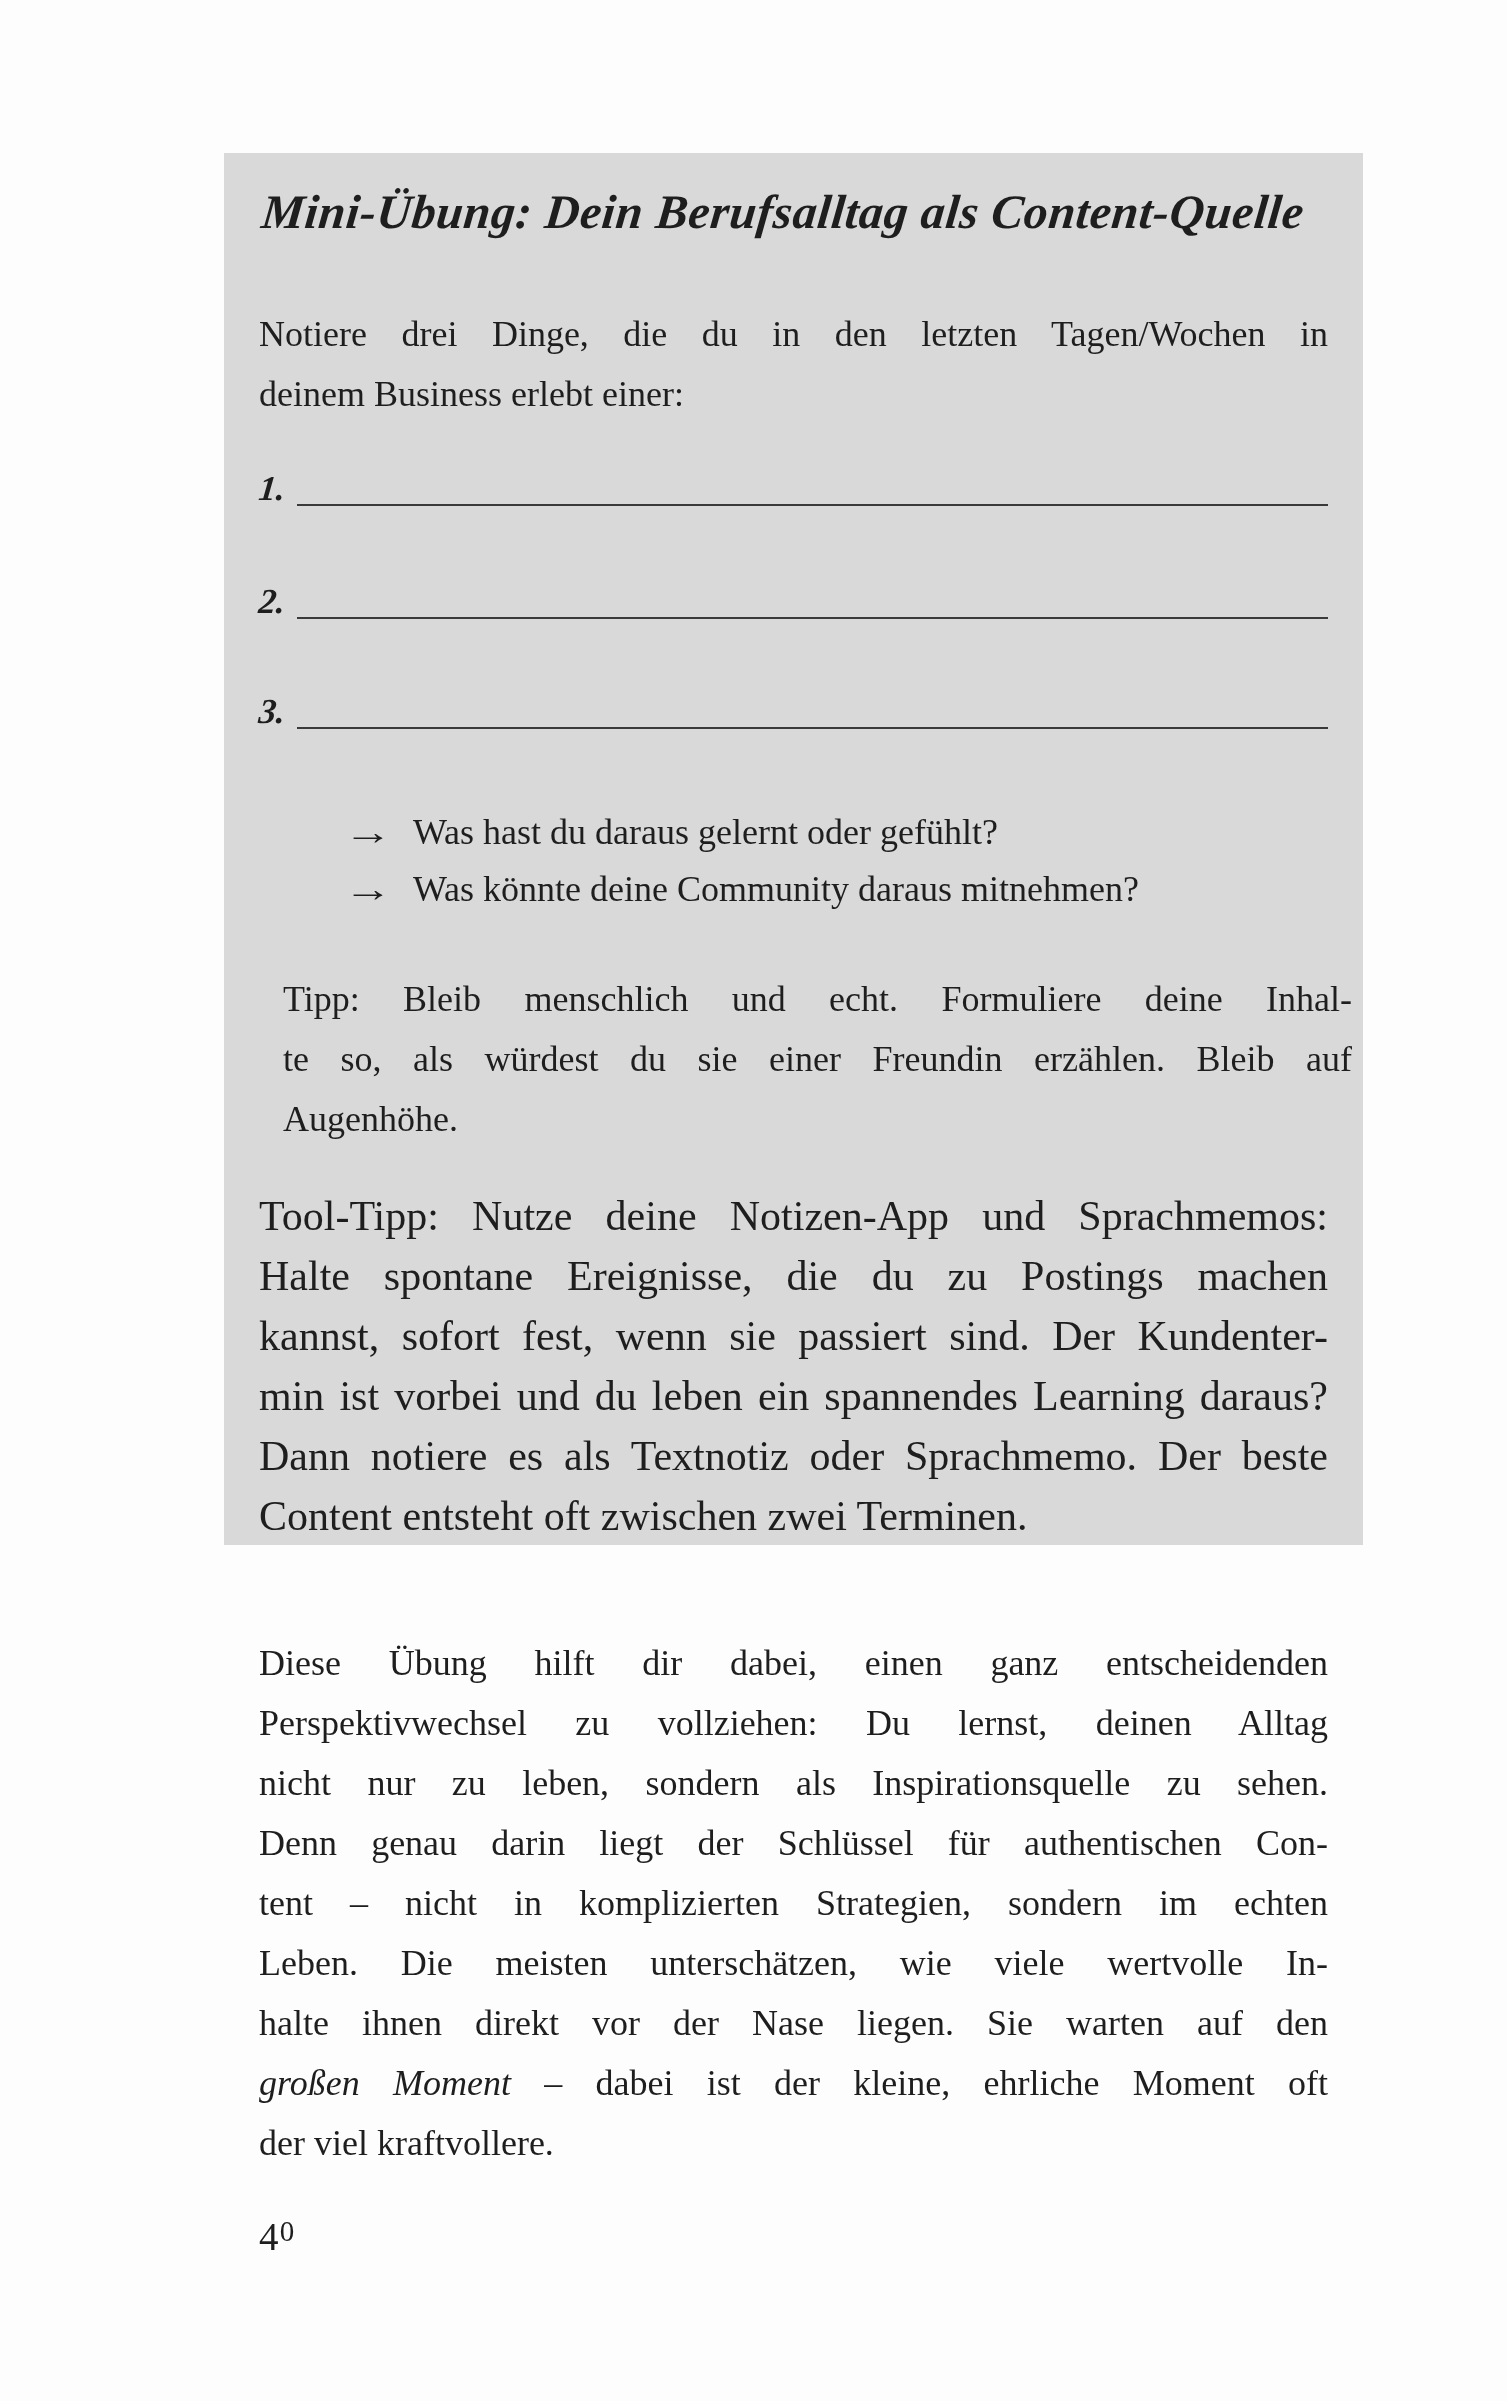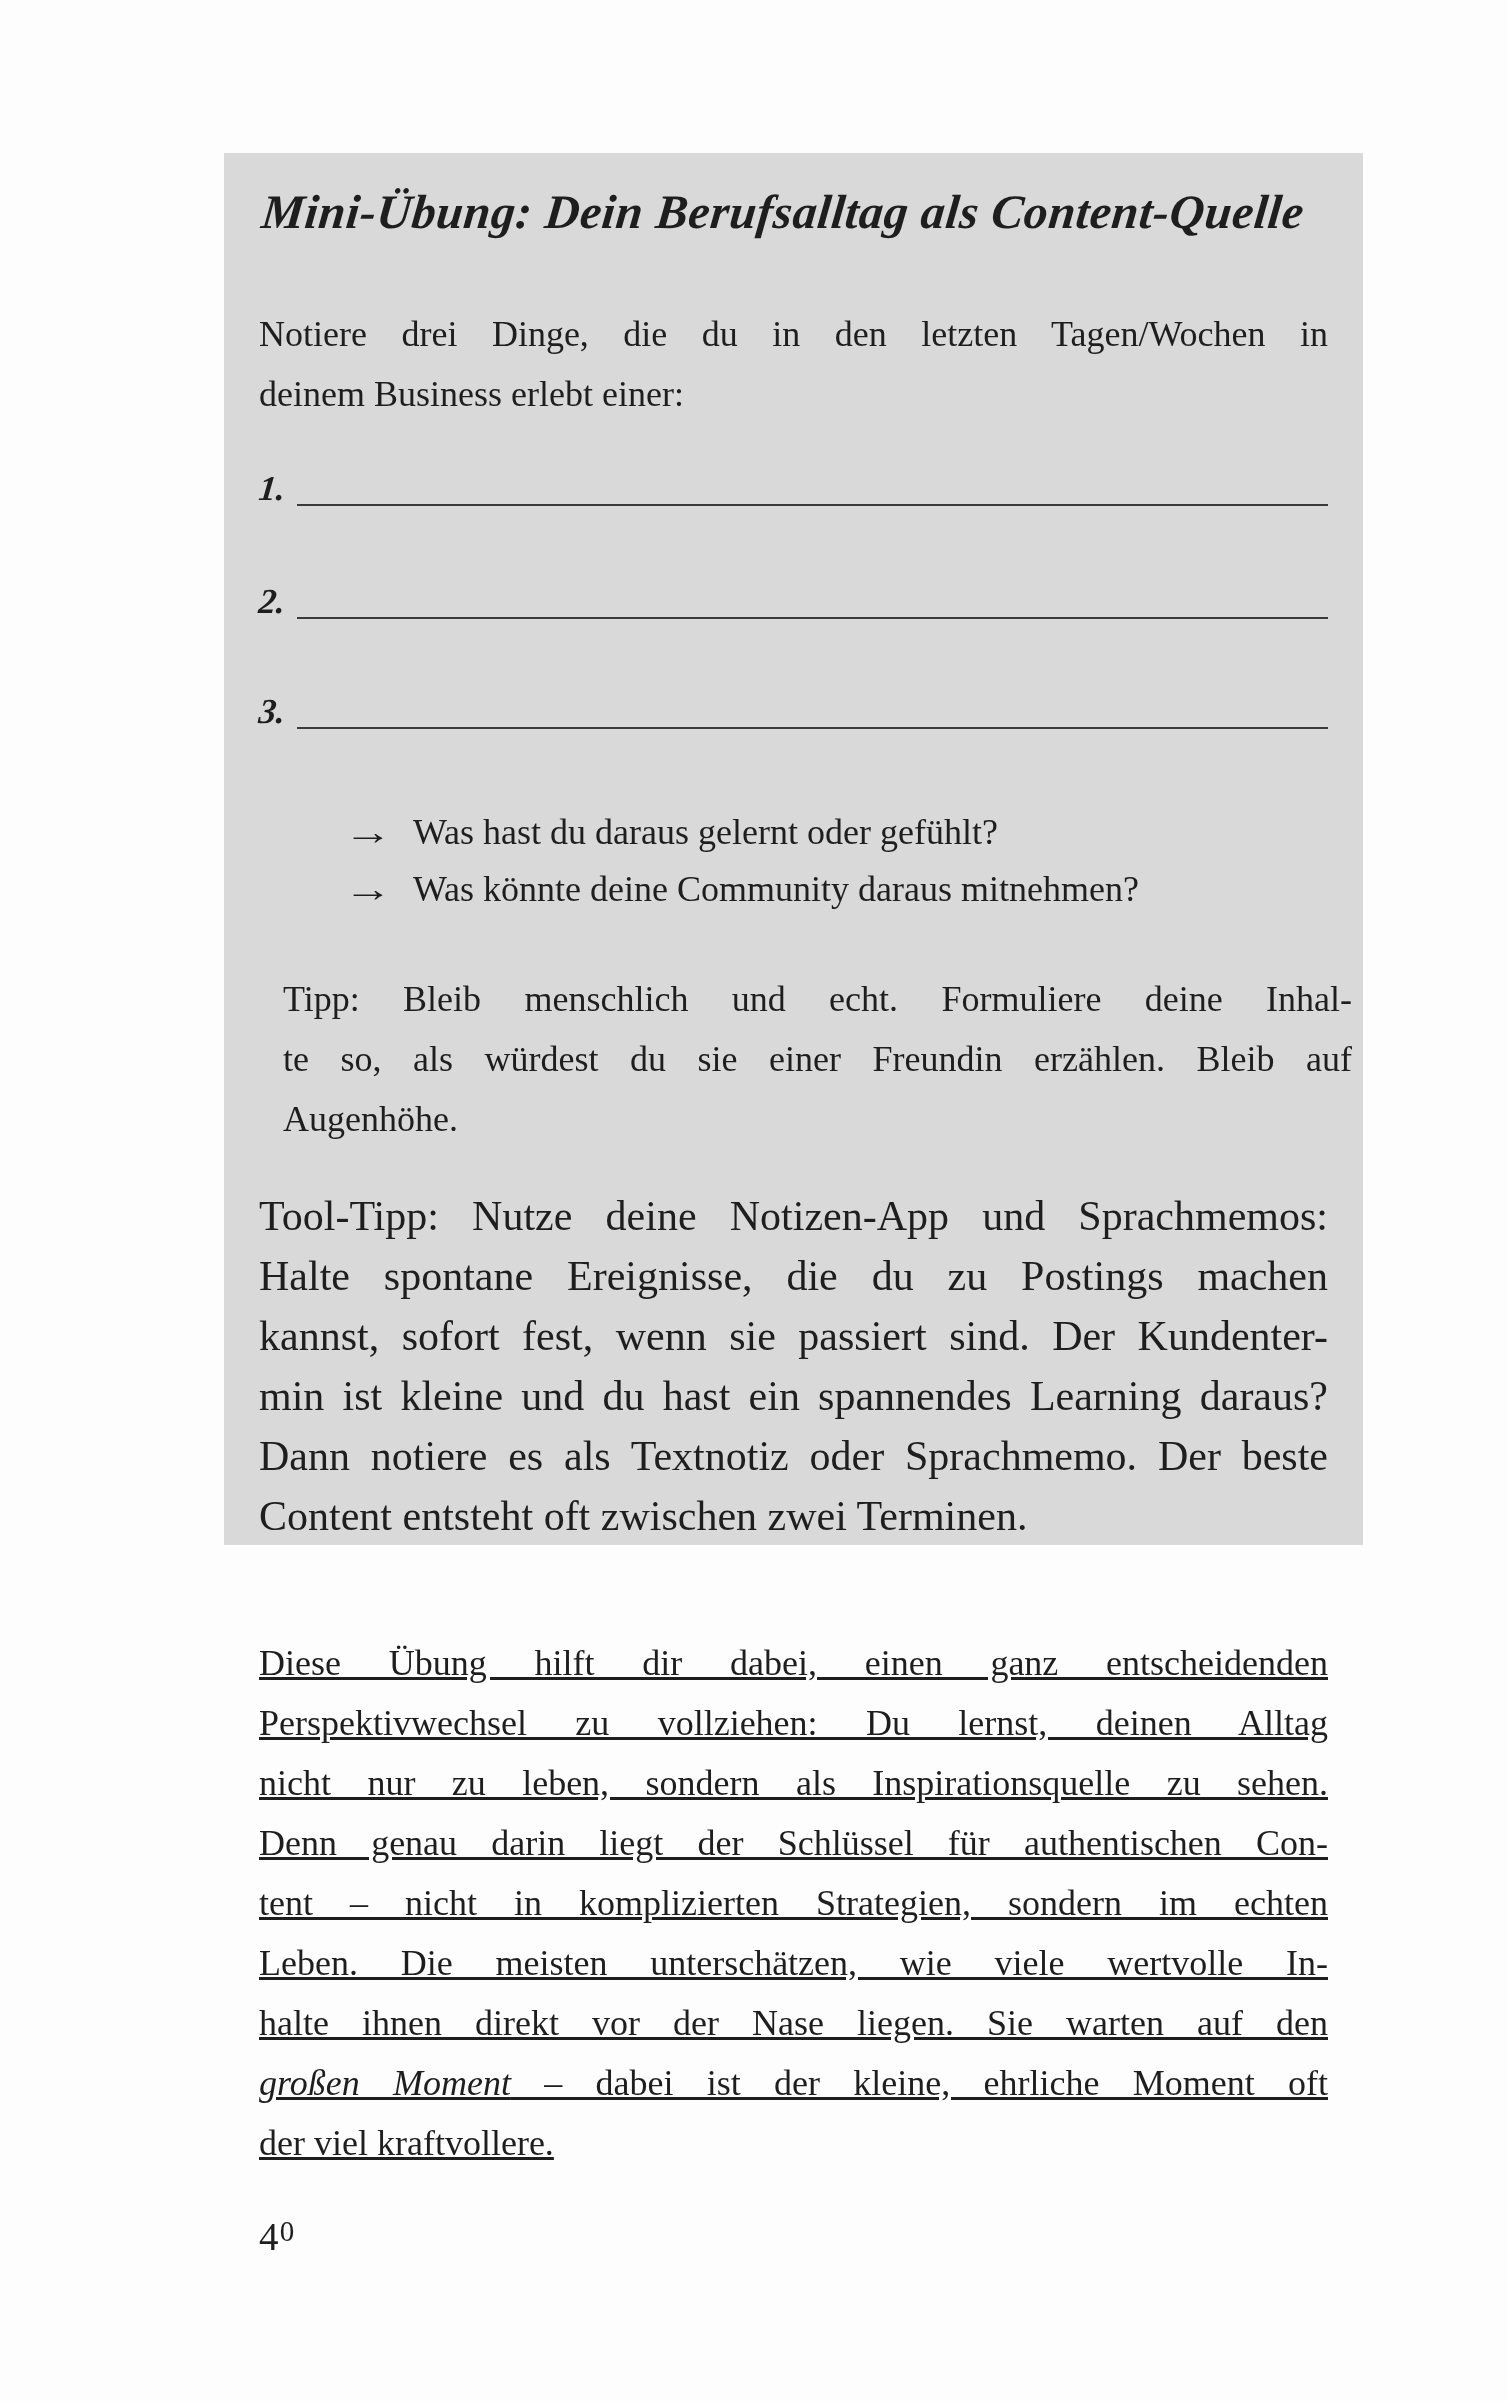--- a/index.html
+++ b/index.html
@@ -100,21 +100,20 @@
     font-size: 42px;
     line-height: 60px;
   }
   .body-text {
     position: absolute;
     left: 259px;
     top: 1633px;
     width: 1069px;
     font-size: 36px;
     line-height: 60px;
-    text-decoration: underline;
   }
   .body-text em { font-style: italic; }
   .page-number {
     position: absolute;
     left: 259px;
     top: 2190px;
     font-size: 39px;
     letter-spacing: 1.3px;
     margin-top: 24px;
   }
@@ -167,21 +166,21 @@
     <div class="tipp">
         <div class="pline">Tipp: Bleib menschlich und echt. Formuliere deine Inhal-</div>
         <div class="pline">te so, als würdest du sie einer Freundin erzählen. Bleib auf</div>
         <div class="pline">Augenhöhe.</div>
       </div>
 
     <div class="tooltipp">
         <div class="pline">Tool-Tipp: Nutze deine Notizen-App und Sprachmemos:</div>
         <div class="pline">Halte spontane Ereignisse, die du zu Postings machen</div>
         <div class="pline">kannst, sofort fest, wenn sie passiert sind. Der Kundenter-</div>
-        <div class="pline">min ist kleine und du hast ein spannendes Learning daraus?</div>
+        <div class="pline">min ist vorbei und du leben ein spannendes Learning daraus?</div>
         <div class="pline">Dann notiere es als Textnotiz oder Sprachmemo. Der beste</div>
         <div class="pline">Content entsteht oft zwischen zwei Terminen.</div>
       </div>
 
   </section>
 
   <div class="body-text">
       <div class="pline">Diese Übung hilft dir dabei, einen ganz entscheidenden</div>
       <div class="pline">Perspektivwechsel zu vollziehen: Du lernst, deinen Alltag</div>
       <div class="pline">nicht nur zu leben, sondern als Inspirationsquelle zu sehen.</div>

